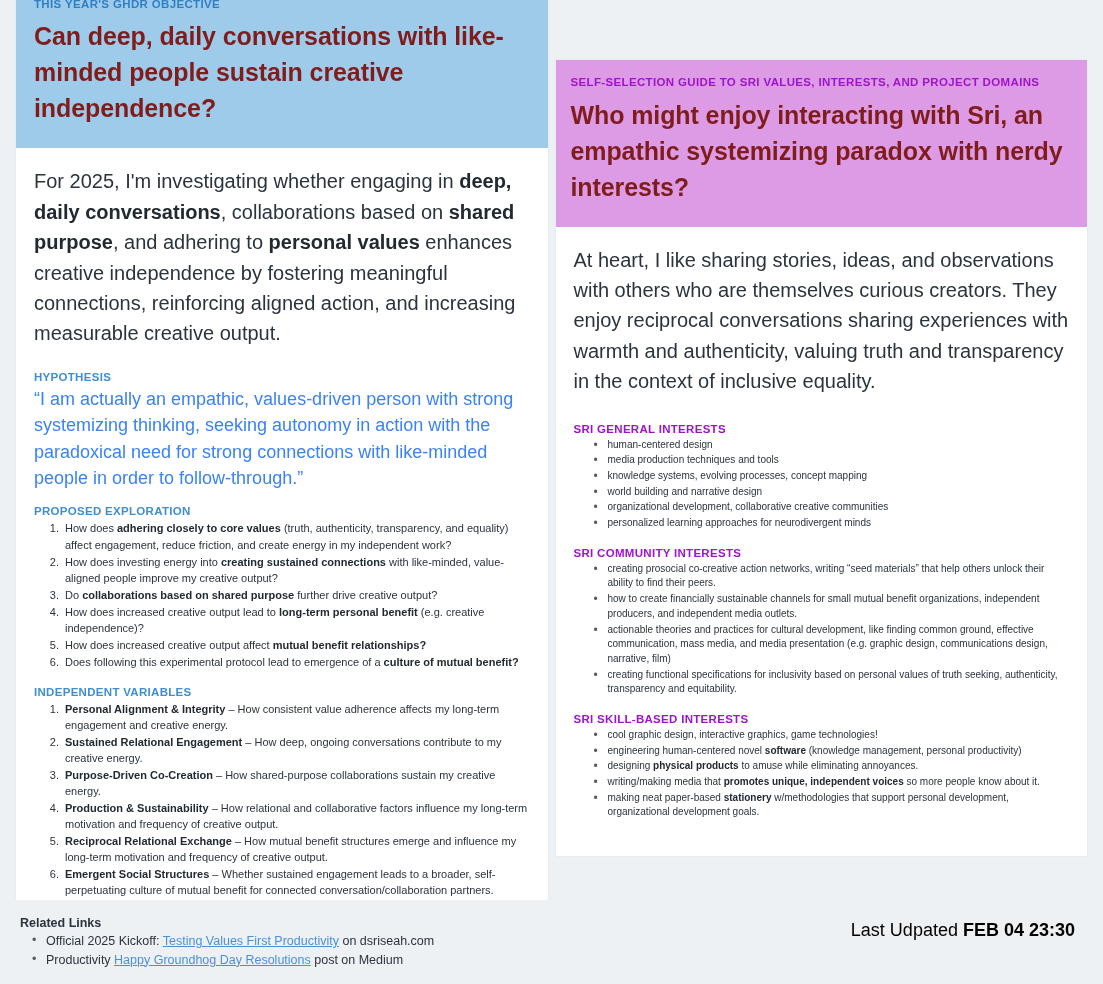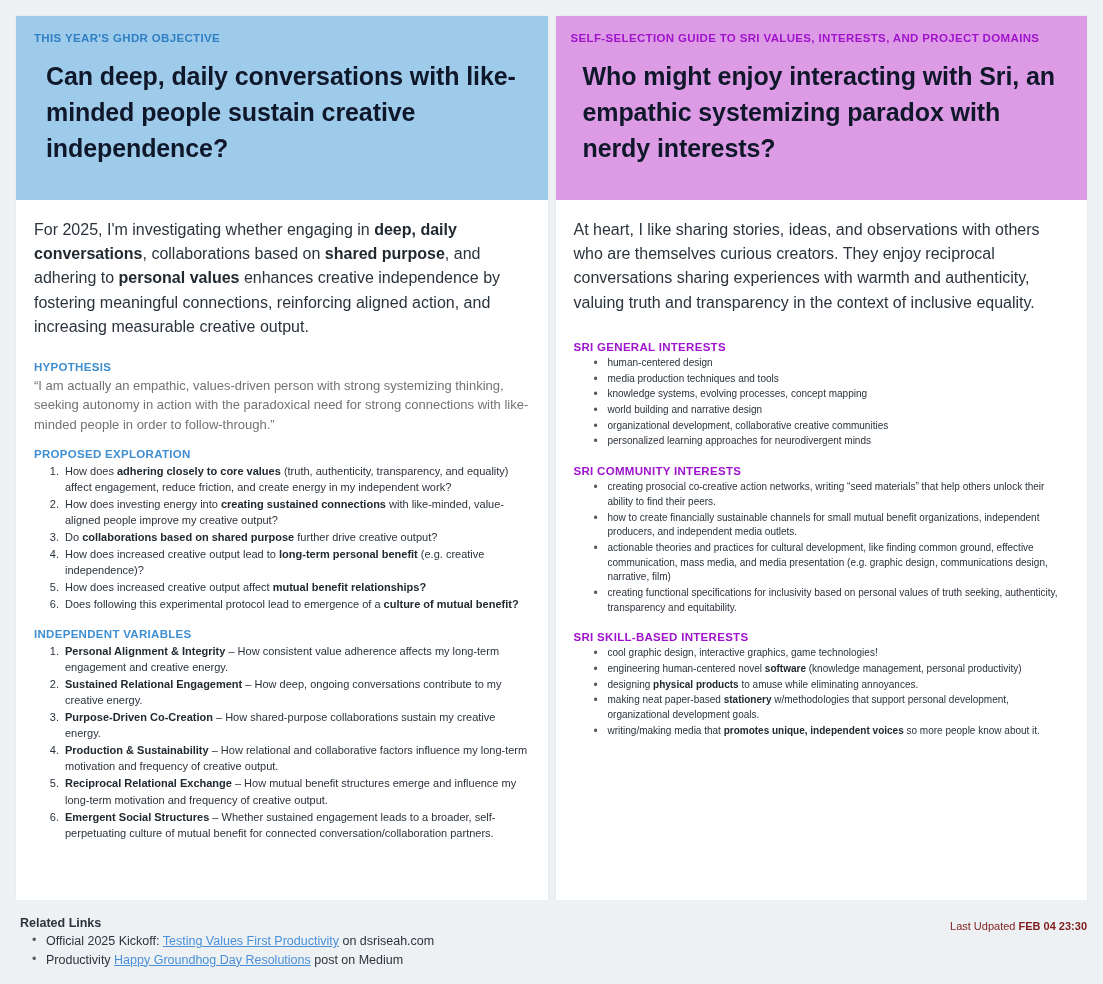--- a/index.html
+++ b/index.html
@@ -21,20 +21,21 @@
     position: relative;
     box-sizing: border-box;
   }
 
   .columns {
     display: flex;
     gap: 8px;
     padding: 16px 16px 0 16px;
     box-sizing: border-box;
     height: 900px;
+    align-items: center;
   }
 
   .panel {
     flex: 1 1 0;
     background: #ffffff;
     display: flex;
     flex-direction: column;
     overflow: hidden;
     box-shadow: 0 0 0 0.5px rgba(0,0,0,0.04);
   }
@@ -56,55 +57,55 @@
     margin: 0 0 7px 0;
     line-height: 1.2;
   }
   .eyebrow.blue { color: #2f7fc4; }
   .eyebrow.purple { color: #9f13cc; }
 
   .panel-title {
     font-size: 25px;
     font-weight: bold;
     line-height: 1.44;
-    color: #0f172a;
-    margin: 12px;
+    color: #7f1d1d;
+    margin: 0;
     letter-spacing: -0.1px;
   }
 
   
   .panel-body {
     padding: 18px 18px 20px 18px;
     box-sizing: border-box;
     flex: 1 1 auto;
   }
 
   .lede {
-    font-size: 16px;
+    font-size: 20px;
     line-height: 1.52;
     margin: 0 0 22px 0;
     color: #2b333c;
   }
   .lede.right { margin-bottom: 26px; }
 
   .section-head {
     font-size: 11.5px;
     font-weight: bold;
     letter-spacing: 0.3px;
     text-transform: uppercase;
     margin: 0 0 3px 0;
   }
   .section-head.blue { color: #3f8ed0; }
   .section-head.purple { color: #9f13cc; }
 
   .quote {
-    font-size: 13px;
+    font-size: 18px;
     line-height: 1.47;
     margin: 0 0 14px 0;
-    color: #737373;
+    color: #3b82f6;
   }
 
   ol.num-list {
     margin: 0 0 16px 0;
     padding-left: 28px;
     font-size: 11px;
     line-height: 1.46;
   }
   ol.num-list li {
     margin: 0 0 1px 0;
@@ -174,24 +175,24 @@
     left: 0;
     top: -1px;
     color: #555c63;
   }
   a.link {
     color: #4a90d9;
     text-decoration: underline;
   }
   .last-updated {
     position: absolute;
-    right: 0;
+    right: 12px;
     top: 4px;
-    font-size: 11px;
-    color: #7f1d1d;
+    font-size: 18px;
+    color: #000000;
   }
   .last-updated .stamp { font-weight: bold; }
 </style>
 </head>
 <body>
 
 <div class="page">
 
   <div class="columns">
 
@@ -254,22 +255,22 @@
             <li>how to create financially sustainable channels for small mutual benefit organizations, independent producers, and independent media outlets.</li>
             <li>actionable theories and practices for cultural development, like finding common ground, effective communication, mass media, and media presentation (e.g. graphic design, communications design, narrative, film)</li>
             <li>creating functional specifications for inclusivity based on personal values of truth seeking, authenticity, transparency and equitability.</li>
           </ul>
 
         <div class="section-head purple">SRI SKILL-BASED INTERESTS</div>
         <ul class="bul-list">
             <li>cool graphic design, interactive graphics, game technologies!</li>
             <li>engineering human-centered novel <b>software</b> (knowledge management, personal productivity)</li>
             <li>designing <b>physical products</b> to amuse while eliminating annoyances.</li>
+            <li>writing/making media that <b>promotes unique,  independent voices</b> so more people know about it.</li>
             <li>making neat paper-based <b>stationery</b> w/methodologies that support personal development, organizational development goals.</li>
-            <li>writing/making media that <b>promotes unique,  independent voices</b> so more people know about it.</li>
           </ul>
       </div>
     </section>
 
   </div>
 
   <footer class="footer">
     <div class="footer-inner">
       <div class="related-title">Related Links</div>
       <ul class="footer-links">

